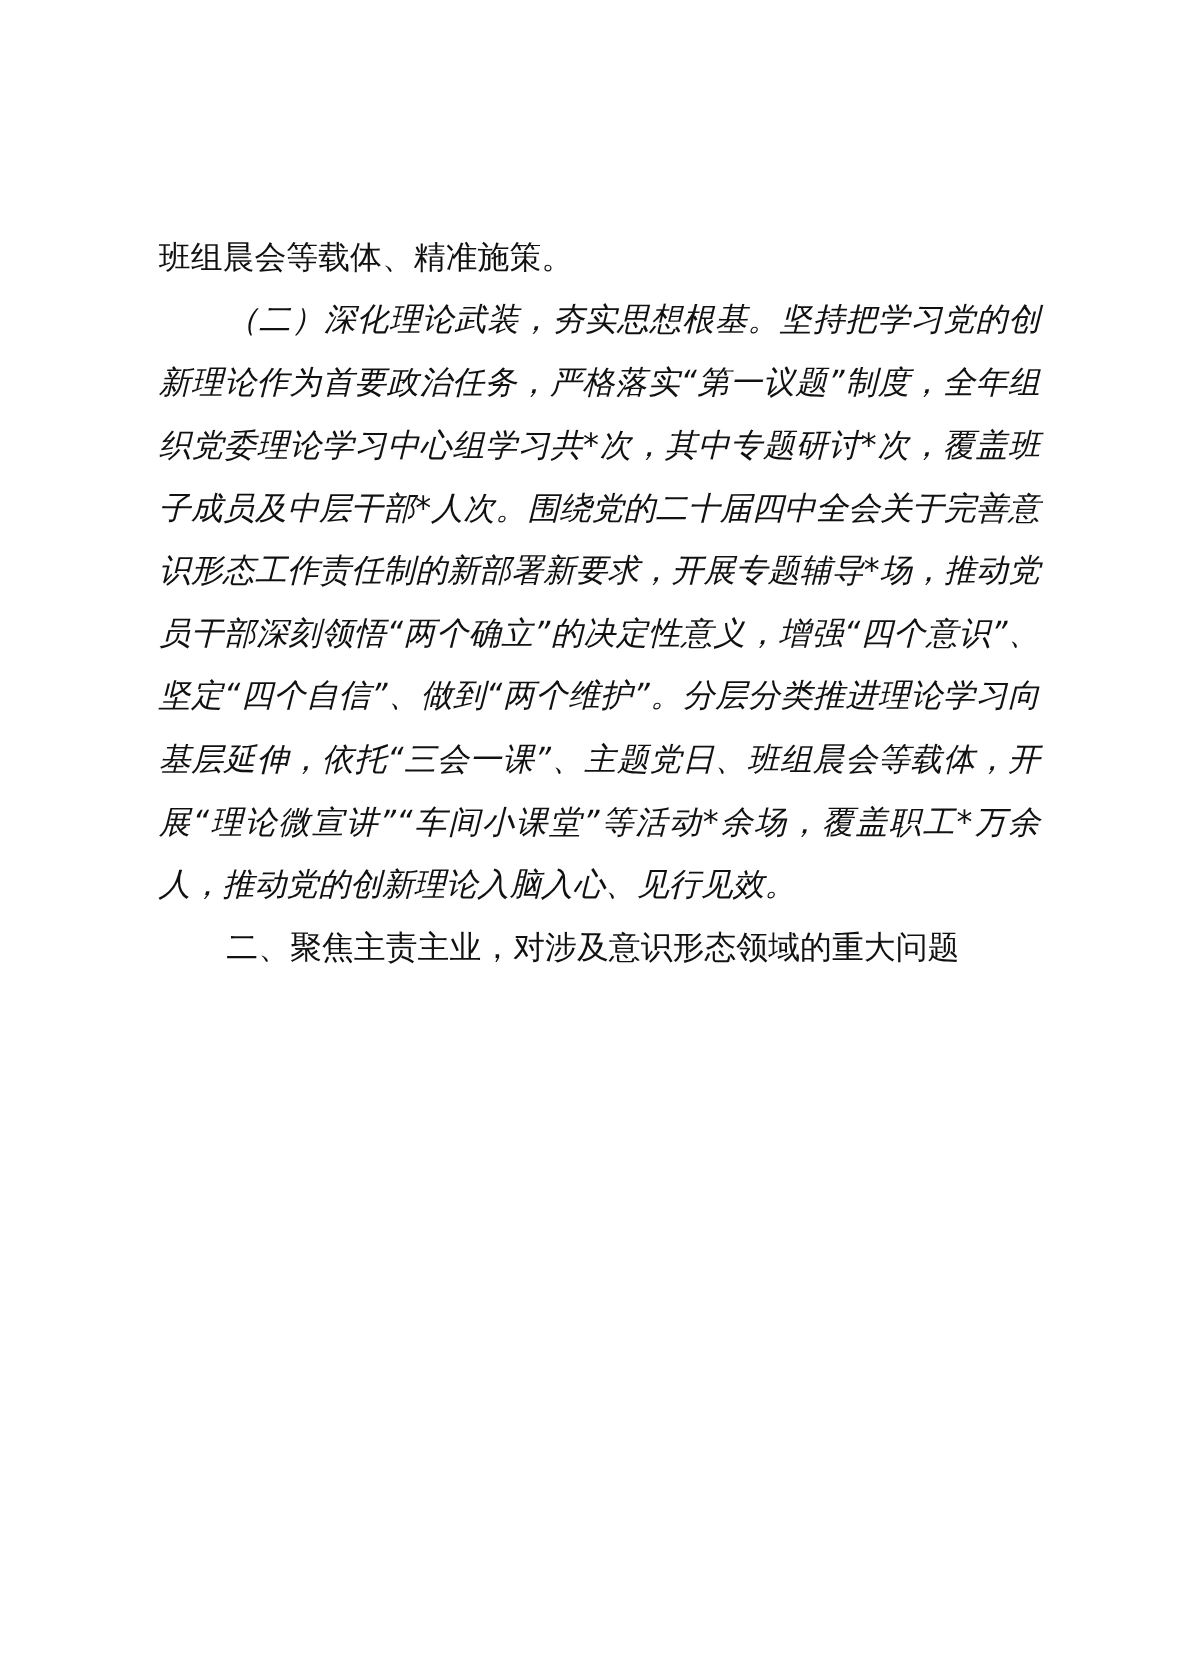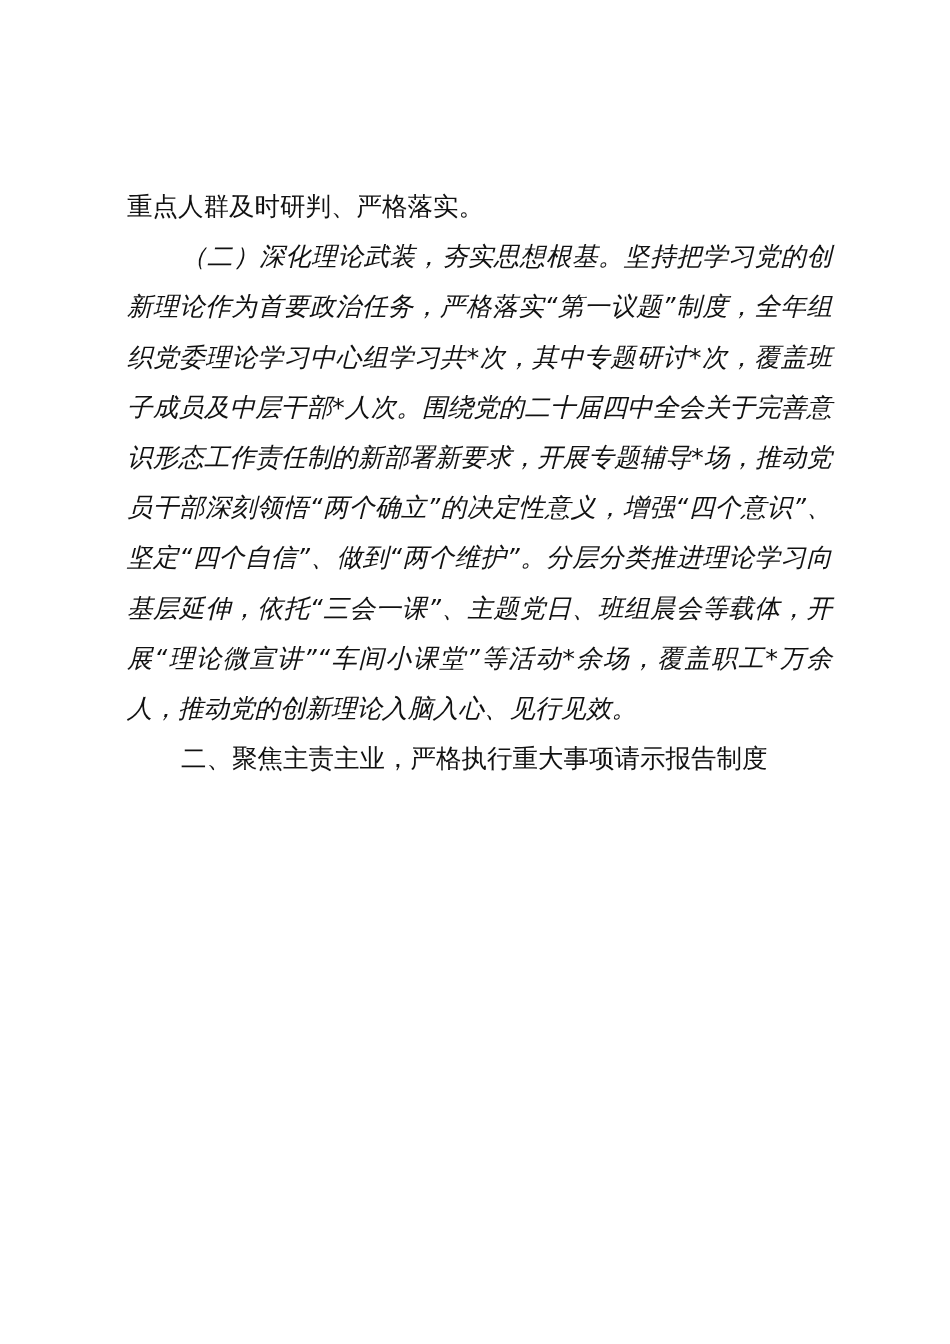--- a/index.html
+++ b/index.html
@@ -17,16 +17,16 @@
     text-justify: inter-character;
   }
   .page p { margin: 0; }
   .indent { text-indent: 54px; font-style: italic; }
   .heading { text-indent: 54px; text-align: left; }
 </style>
 </head>
 <body>
 
 <div class="page">
-  <p>重点人群及时研判、严格落实。</p>
+  <p>班组晨会等载体、精准施策。</p>
   <p class="indent">（二）深化理论武装，夯实思想根基。坚持把学习党的创新理论作为首要政治任务，严格落实“第一议题”制度，全年组织党委理论学习中心组学习共*次，其中专题研讨*次，覆盖班子成员及中层干部*人次。围绕党的二十届四中全会关于完善意识形态工作责任制的新部署新要求，开展专题辅导*场，推动党员干部深刻领悟“两个确立”的决定性意义，增强“四个意识”、坚定“四个自信”、做到“两个维护”。分层分类推进理论学习向基层延伸，依托“三会一课”、主题党日、班组晨会等载体，开展“理论微宣讲”“车间小课堂”等活动*余场，覆盖职工*万余人，推动党的创新理论入脑入心、见行见效。</p>
-  <p class="heading">二、聚焦主责主业，严格执行重大事项请示报告制度</p>
+  <p class="heading">二、聚焦主责主业，对涉及意识形态领域的重大问题</p>
 </div>
 
 </body></html>

